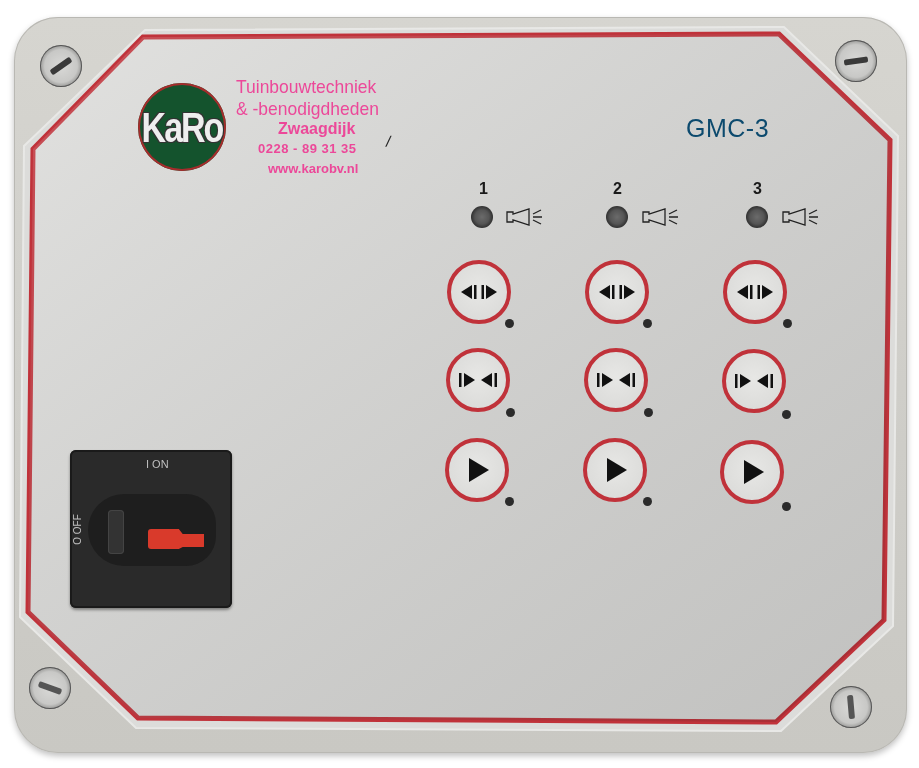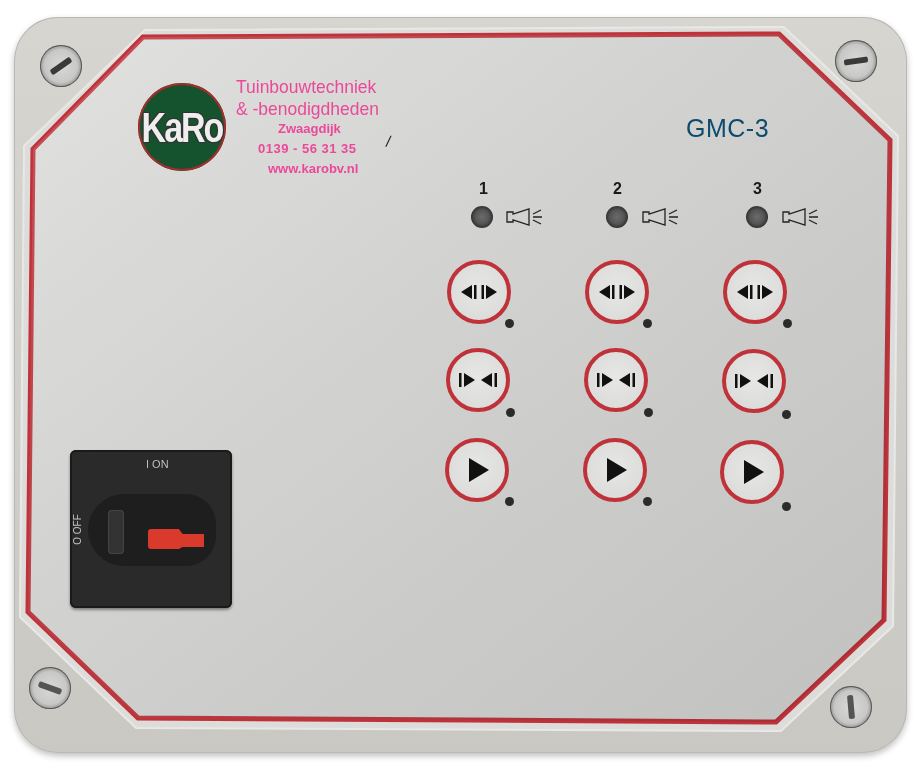--- a/index.html
+++ b/index.html
@@ -14,21 +14,21 @@
            box-shadow: inset 0 0 0 1px #555; }
   .screw .slot { position:absolute; left:9px; top:18px; width:24px; height:6px; background:#3a3a3a; border-radius:2px; }
   .logo { position:absolute; left:138px; top:83px; width:88px; height:88px; border-radius:50%;
           background:#14532d; box-shadow: inset 0 0 0 2px #a52c2c; display:flex; align-items:center; justify-content:center; }
   .logo span { color:#eeeeee; font-weight:bold; font-size:34px; letter-spacing:-2px;
                text-shadow: 1px 1px 0 #333, -1px -1px 0 #333, 1px -1px 0 #333, -1px 1px 0 #333;
                transform:scaleY(1.25); font-family:"Liberation Sans Narrow","Liberation Sans", sans-serif; }
   .company { position:absolute; left:236px; top:76px; width:200px; text-align:center; color:#ec4899; }
   .company .l1 { font-size:19px; line-height:22px; transform:scaleX(0.92); transform-origin:left; text-align:left; }
   .company .l2 { font-size:19px; line-height:22px; transform:scaleX(0.92); transform-origin:left; text-align:left; }
-  .company .l3 { font-size:13px; font-weight:bold; line-height:18px; position:absolute; left:42px; top:44px; }
+  .company .l3 { font-size:16px; font-weight:bold; line-height:18px; position:absolute; left:42px; top:44px; }
   .company .l4 { font-size:13px; font-weight:bold; line-height:18px; position:absolute; left:22px; top:64px; letter-spacing:0.5px;}
   .company .l5 { font-size:13px; font-weight:bold; line-height:18px; position:absolute; left:32px; top:84px; }
   .slash { position:absolute; left:386px; top:133px; font-size:16px; color:#222; transform:rotate(10deg); }
   .model { position:absolute; left:686px; top:114px; font-size:25px; color:#0c4a6e; letter-spacing:0.5px; }
   .chan-num { position:absolute; font-size:16px; color:#1a1a1a; font-weight:bold; }
   .led { position:absolute; width:22px; height:22px; border-radius:50%;
          background:radial-gradient(circle at 50% 50%, #6b6b6b 0%, #555 45%, #2a2a2a 75%, #1a1a1a 100%); }
   .horn { position:absolute; width:40px; height:22px; }
   .btn { position:absolute; width:64px; height:64px; border-radius:50%; box-sizing:border-box;
          border:4px solid #c0323a; background:radial-gradient(circle at 50% 45%, #e7e7e5 0%, #d8d8d6 100%);
@@ -76,21 +76,21 @@
   <div class="slot" style="transform:rotate(85deg);background:#555;"></div>
 </div>
 
 <div class="logo">
   <span>KaRo</span>
 </div>
 <div class="company">
   <div class="l1">Tuinbouwtechniek</div>
   <div class="l2">&amp; -benodigdheden</div>
   <div class="l3">Zwaagdijk</div>
-  <div class="l4">0139 - 56 31 35</div>
+  <div class="l4">0228 - 89 31 35</div>
   <div class="l5">www.karobv.nl</div>
 </div>
 <div class="slash">/</div>
 
 <div class="model">GMC-3</div>
 
 <div class="chan-num" style="left:479px;top:180px;">1</div>
 <div class="led" style="left:471px;top:206px;"></div>
 <svg class="horn" style="left:505px;top:206px;" viewBox="0 0 40 22">
   <path d="M2,6 L8,6 L8,8 L24,3 L24,19 L8,14 L8,16 L2,16 Z" fill="none" stroke="#222" stroke-width="1.3"></path>

